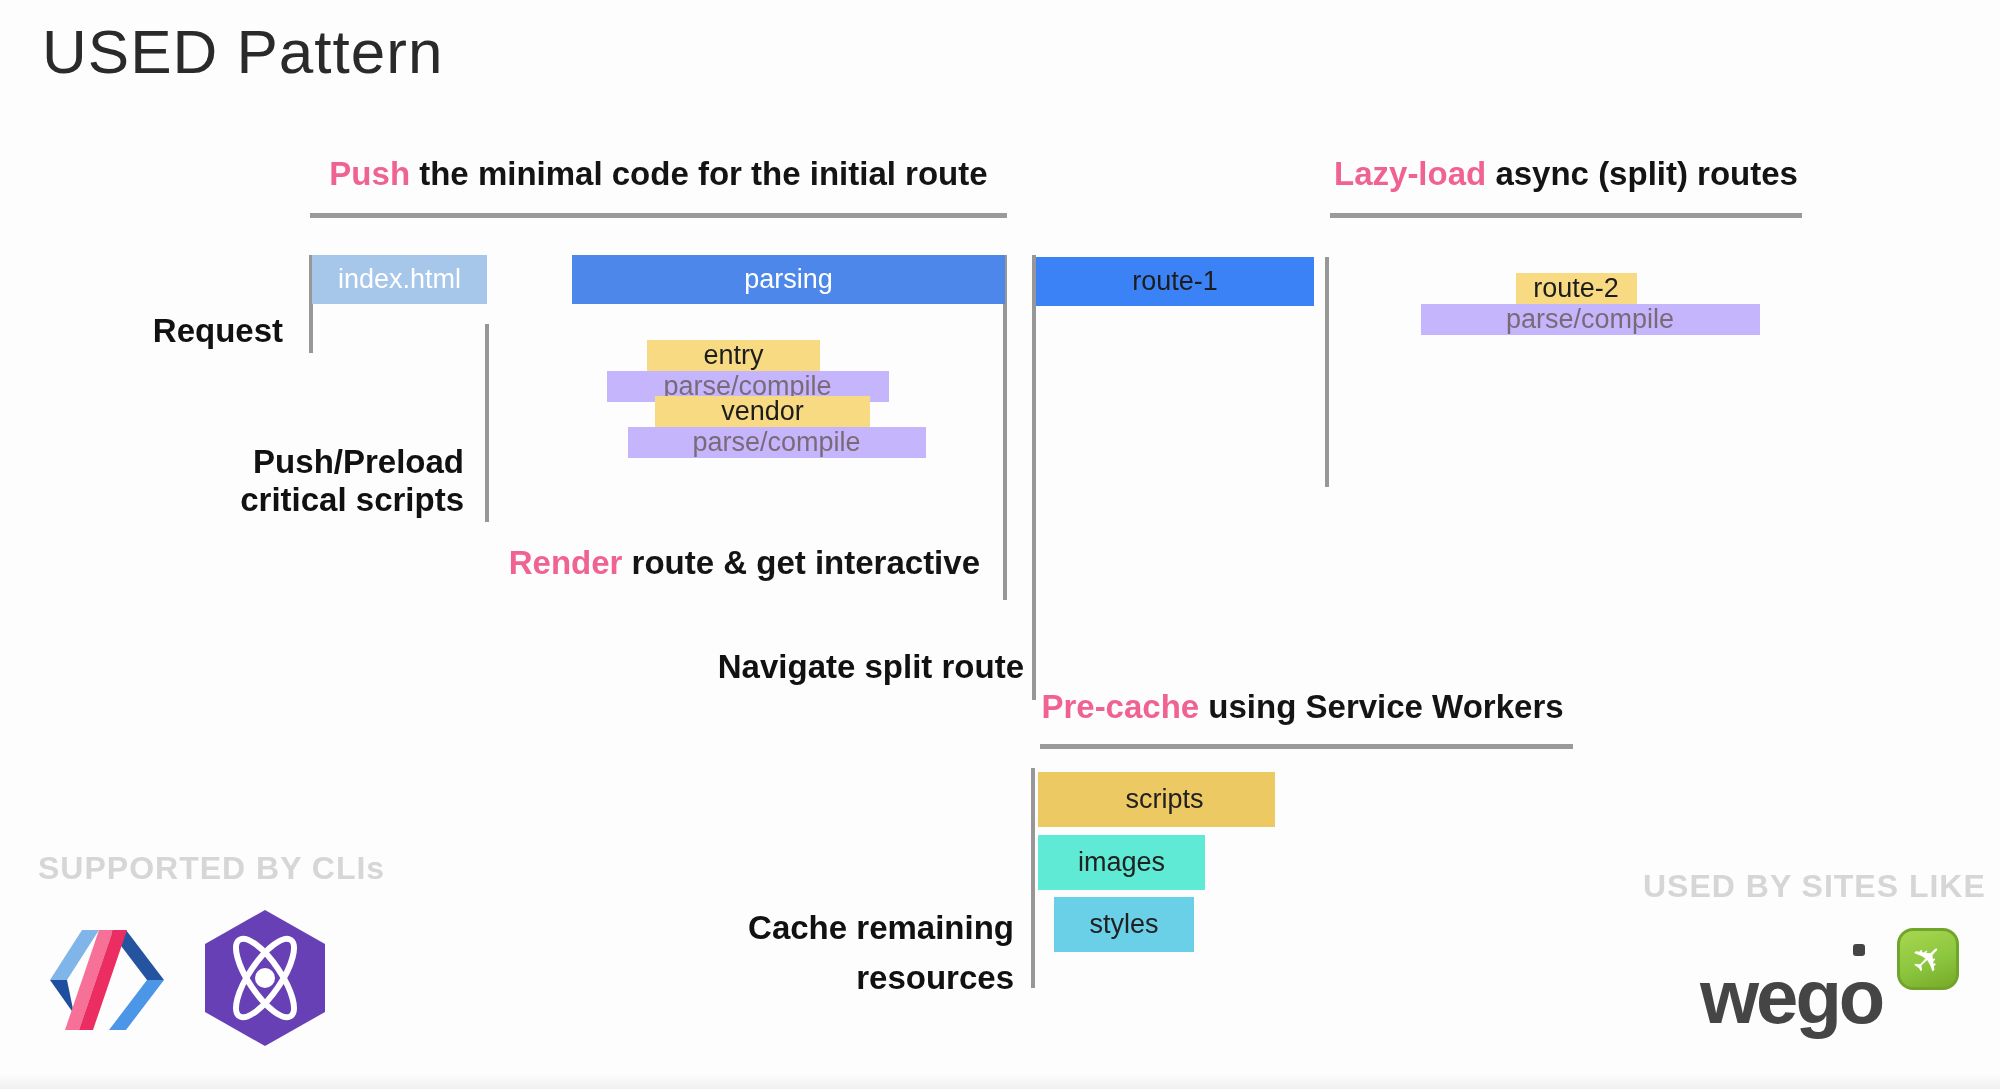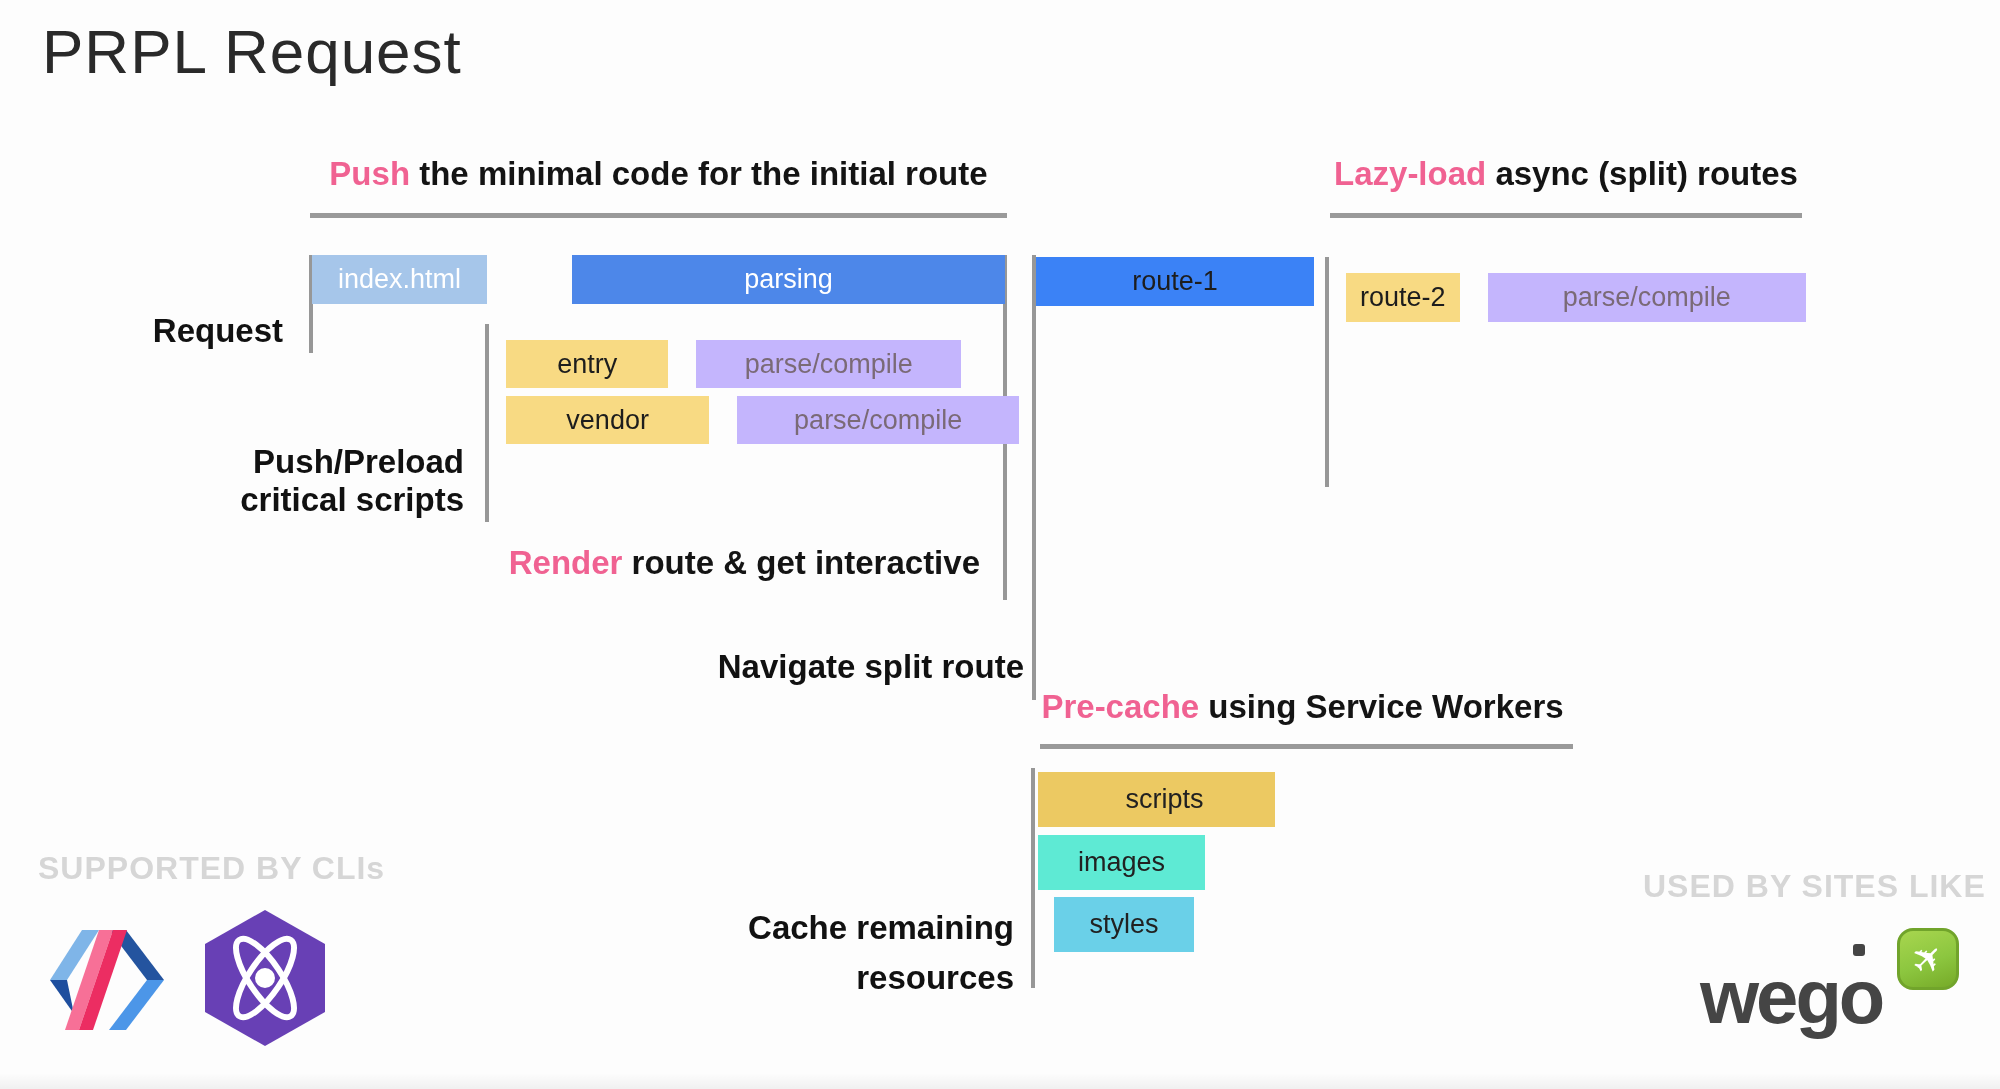--- a/index.html
+++ b/index.html
@@ -9,21 +9,21 @@
   }
   .abs{position:absolute;}
   .title{left:42px;top:16px;font-size:62px;font-weight:300;color:#2a2a2a;letter-spacing:1px;}
   .heading{font-size:33px;font-weight:bold;color:#141414;white-space:nowrap;}
   .heading .hl{color:#F06292;}
   .underline{height:5px;background:#9a9a9a;}
   .vline{width:4px;background:#979797;}
   .lbl{font-size:33px;font-weight:bold;color:#111;text-align:right;white-space:nowrap;}
   .lbl .ln{display:block;}
   .bar{display:flex;align-items:center;justify-content:center;font-size:27px;color:#212121;}
-  .bar.split{justify-content:space-between;padding:16px;}
+  .bar.split{justify-content:space-between;padding:16px;flex-direction:column;}
   .seg{height:100%;display:flex;align-items:center;justify-content:center;}
   .seg-tan{background:#F8DA83;color:#1d1d1d;}
   .seg-orange{background:#c4b5fd;color:rgba(62,44,8,0.55);margin-left:28px;}
   .bar-index{background:#A6C6EA;color:#ffffff;}
   .bar-parsing{background:#4D87E9;color:#ffffff;}
   .bar-orange{background:#3b82f6;color:#1d1d1d;}
   .bar-gold{background:#ECC962;padding-left:16px;}
   .bar-green{background:#5eead4;}
   .bar-cyan{background:#6AD0E8;}
   .caption{font-size:32px;font-weight:bold;color:#D6D6D6;letter-spacing:1px;white-space:nowrap;}
@@ -36,21 +36,21 @@
   }
   .plane{color:#ffffff;font-size:38px;transform:rotate(-45deg);line-height:1;}
   .bottom-shade{left:0;bottom:0;width:2000px;height:16px;
     background:linear-gradient(to bottom,rgba(0,0,0,0),rgba(0,0,0,0.05));}
 </style>
 </head>
 <body>
 
 <div id="slide">
 
-  <div class="abs title">PRPL Request</div>
+  <div class="abs title">USED Pattern</div>
 
   <div class="abs heading" style="left:312px;top:155px;width:693px;text-align:center;">
     <span class="hl">Push</span><span> the minimal code for the initial route</span>
   </div>
   <div class="abs underline" style="left:310px;top:213px;width:697px;"></div>
 
   <div class="abs heading" style="left:1330px;top:155px;width:472px;text-align:center;">
     <span class="hl">Lazy-load</span><span> async (split) routes</span>
   </div>
   <div class="abs underline" style="left:1330px;top:213px;width:472px;"></div>

